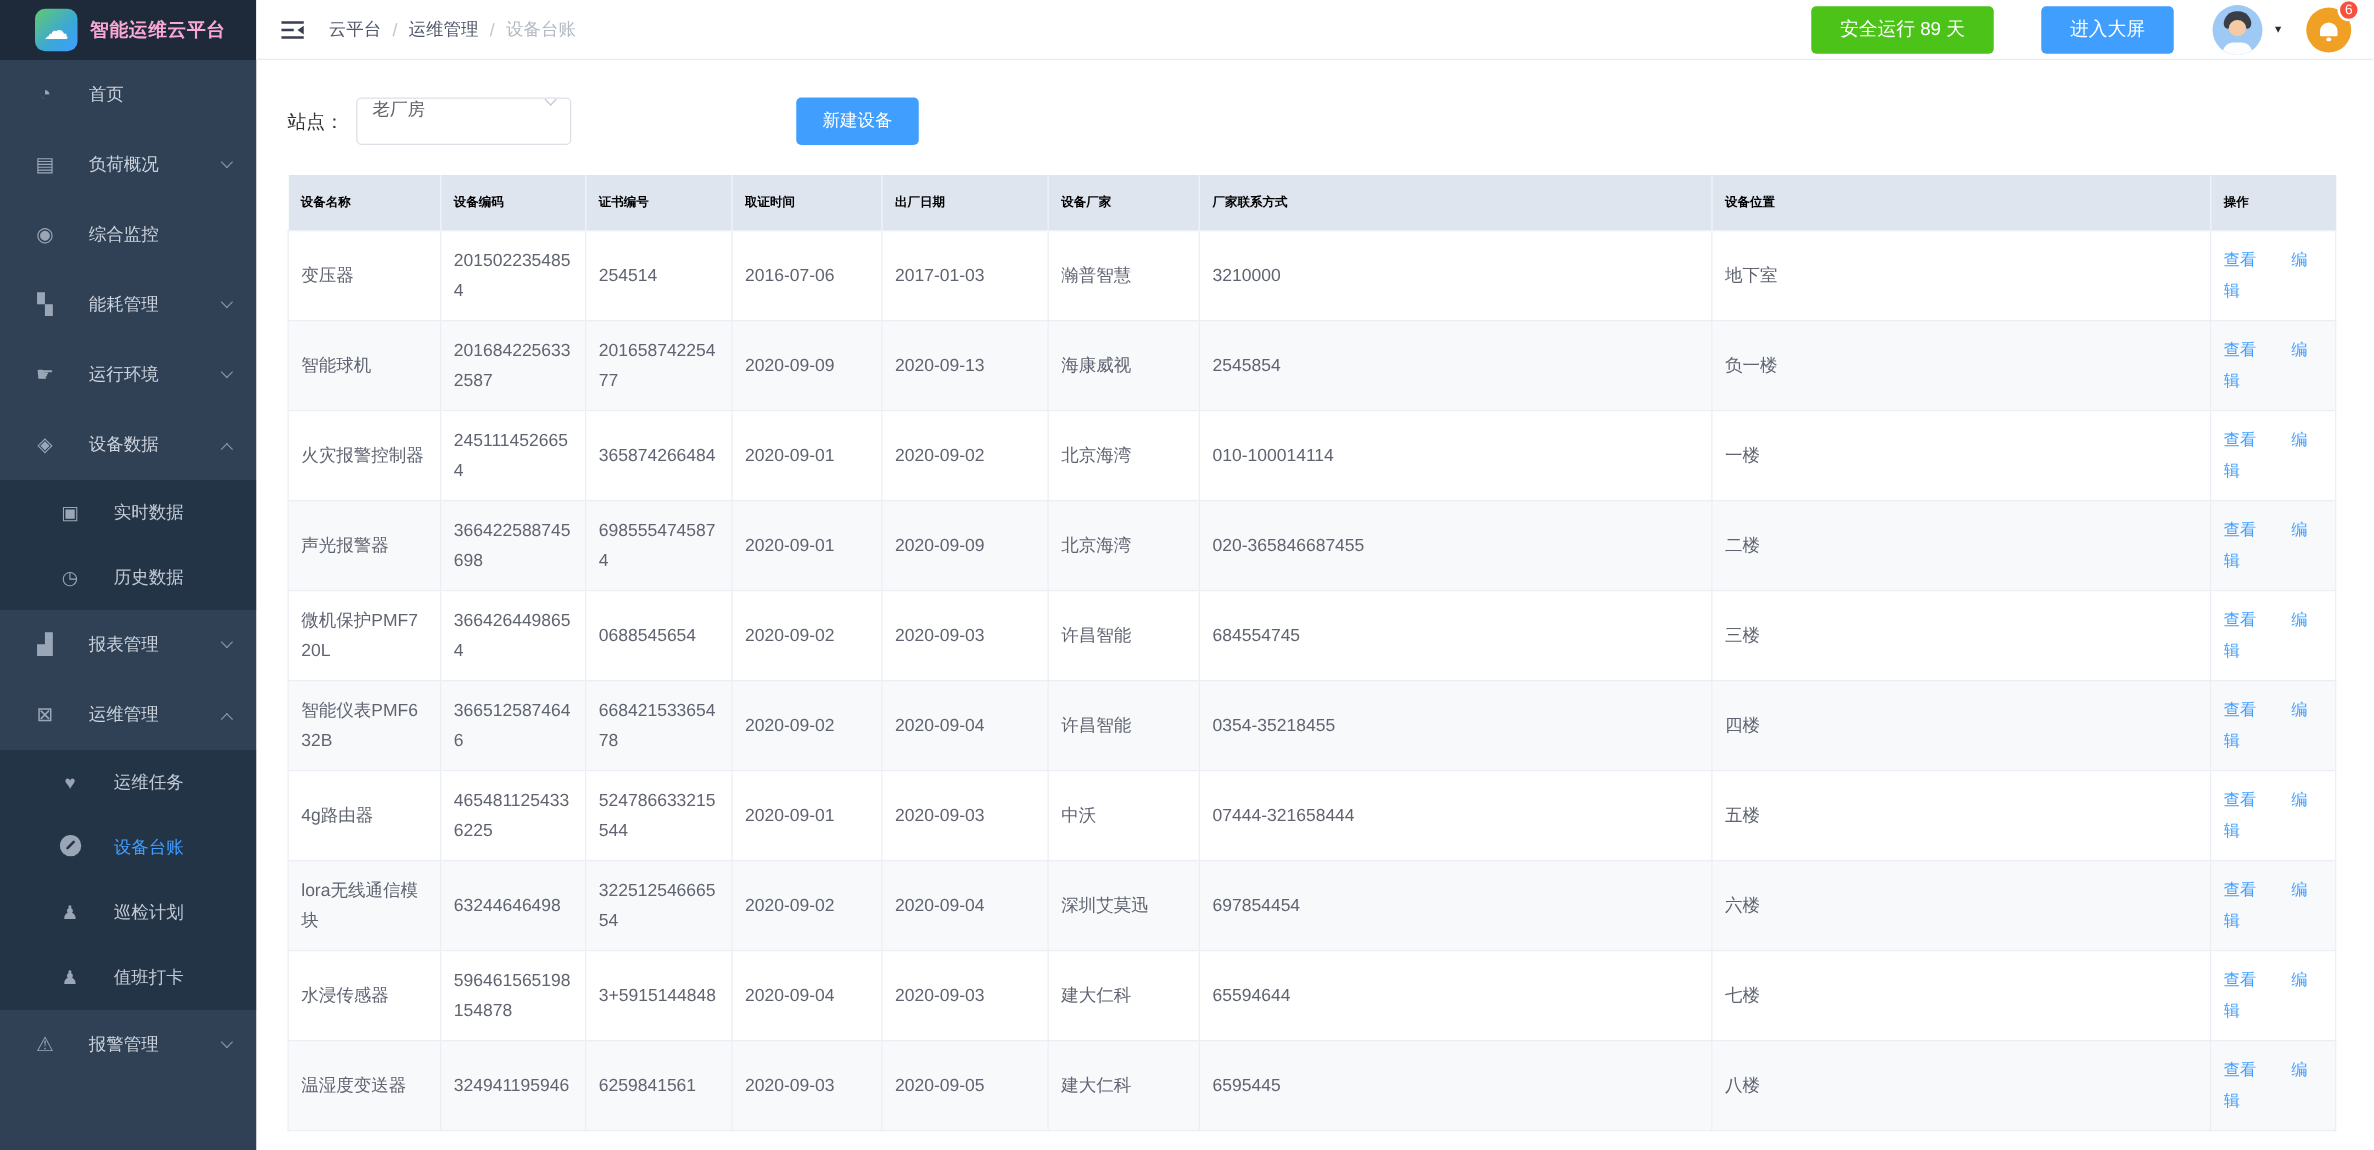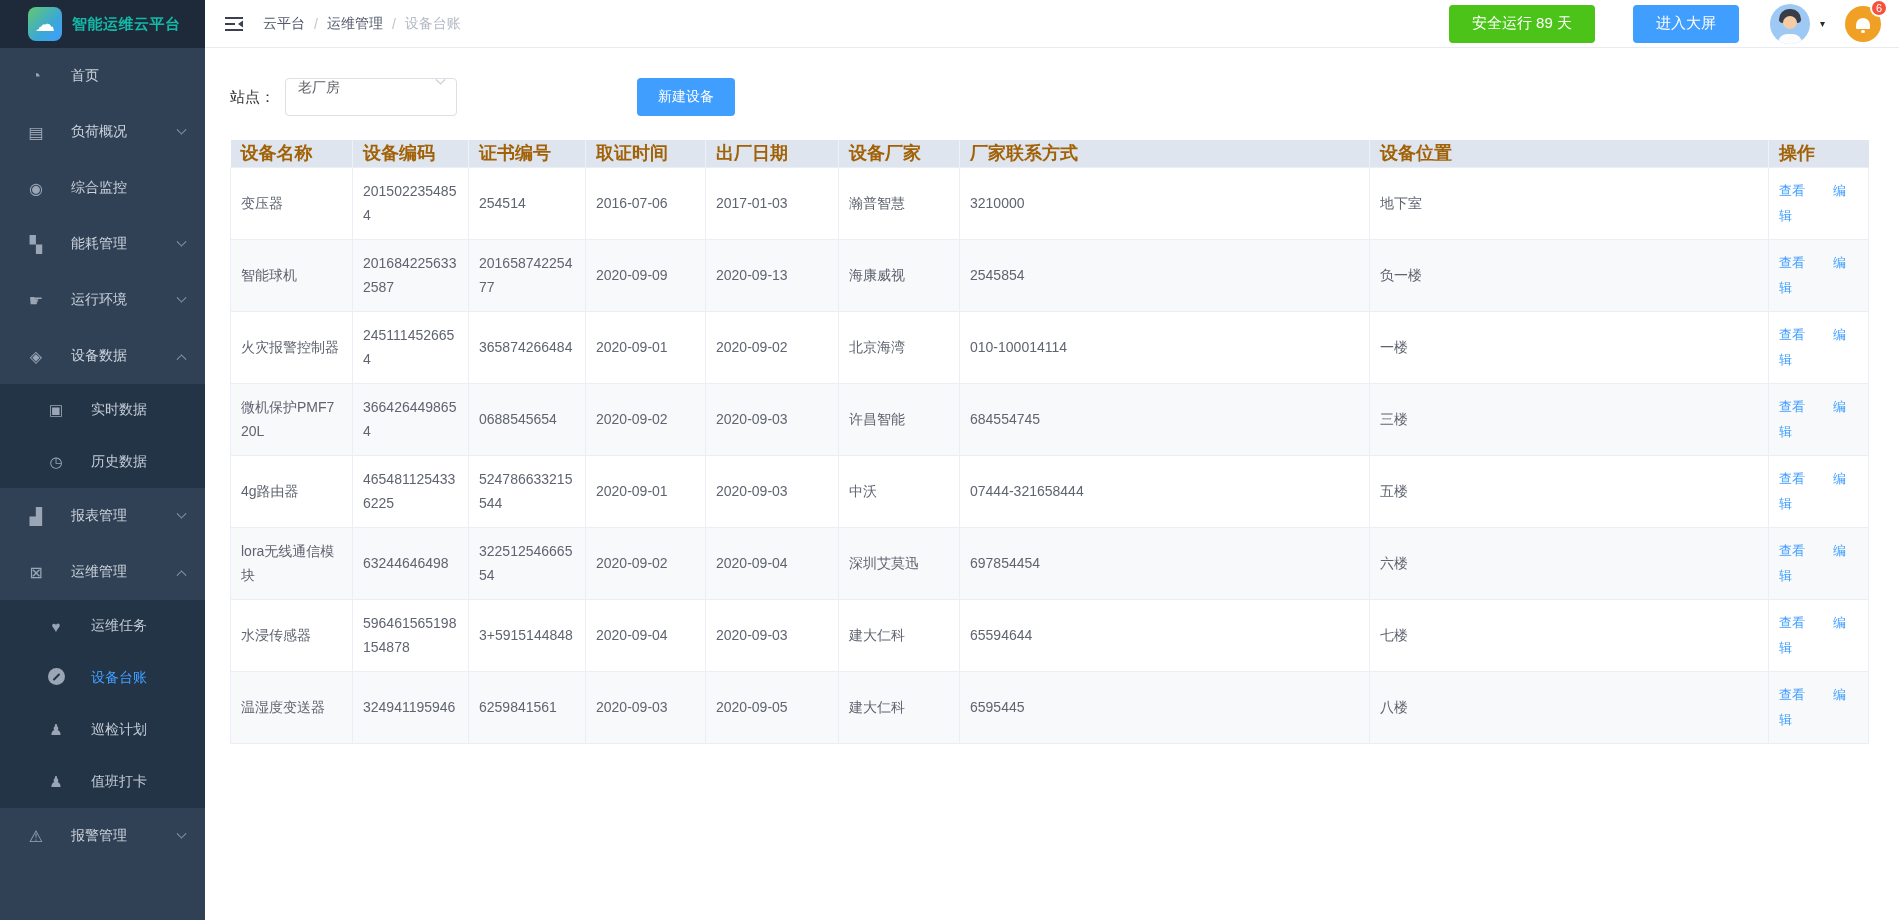--- a/index.html
+++ b/index.html
@@ -3,21 +3,21 @@
 <meta charset="utf-8">
 <style>
   * { margin:0; padding:0; box-sizing:border-box; }
   html,body { width:1899px; height:920px; overflow:hidden; }
   body { font-family:"Liberation Sans","DejaVu Sans",sans-serif; background:#fff; display:flex; font-size:14px; }
 
   
   .sidebar { width:205px; height:920px; background:#304156; flex-shrink:0; display:flex; flex-direction:column; }
   .logo { height:48px; background:#1e2a3a; display:flex; align-items:center; padding-left:28px; flex-shrink:0; }
   .logo-badge { width:34px; height:34px; border-radius:8px; background:linear-gradient(135deg,#62c96f 0%,#3ba7d8 60%,#3f9eff 100%); display:flex; align-items:center; justify-content:center; color:#fff; font-size:20px; }
-  .logo-title { color:#14b8a6; font-weight:bold; font-size:15px; margin-left:10px; letter-spacing:.5px; }
+  .logo-title { color:#f9a8d4; font-weight:bold; font-size:15px; margin-left:10px; letter-spacing:.5px; }
   .menu { flex:1; overflow:hidden; }
   .menu-item { height:56px; display:flex; align-items:center; padding:0 20px 0 25px; cursor:pointer; color:#ccd3dd; }
   .menu-item .mi-icon { width:22px; font-size:16px; color:#9aa6b6; text-align:center; flex-shrink:0; }
   .menu-item .mi-label { margin-left:24px; font-size:14px; }
   .chev { width:7px; height:7px; border-right:1.5px solid #8b95a5; border-bottom:1.5px solid #8b95a5; margin-left:auto; }
   .chev.down { transform:rotate(45deg) translate(-2px,-2px); }
   .chev.up { transform:rotate(-135deg) translate(-2px,-2px); }
   .submenu { background:#243447; }
   .submenu .menu-item { height:52px; padding-left:45px; color:#c3cbd6; }
   .submenu .menu-item .mi-icon { font-size:15px; }
@@ -54,21 +54,21 @@
   .select { width:172px; height:38px; border:1px solid #dcdfe6; border-radius:4px; display:flex; padding:0 12px; color:#606266; cursor:pointer; background:#fff; }
   .select .sel-chev { width:7px; height:7px; border-right:1.5px solid #c0c4cc; border-bottom:1.5px solid #c0c4cc; transform:rotate(45deg) translate(-2px,-2px); margin-left:auto; }
   .btn-new { height:38px; padding:0 21px; font-size:14px; background:#409eff; margin-left:180px; }
 
   .section-divider { display:flex; align-items:center; margin-top:24px; height:20px; }
   .sec-line-short { width:22px; height:1px; background:#e4e7ed; }
   .sec-title { margin:0 13px 0 11px; color:#5a5e66; font-size:14px; }
   .sec-line-long { flex:1; height:1px; background:#e4e7ed; }
 
   table { margin-top:24px; border-collapse:collapse; table-layout:fixed; width:1638px; }
-  th { height:27px; background:#dfe5ef; color:#a16207; font-size:18px; font-weight:700; text-align:left; padding:0 10px; border-right:1px solid #eef1f7; }
+  th { height:44px; background:#dfe5ef; color:#000000; font-size:10px; font-weight:700; text-align:left; padding:0 10px; border-right:1px solid #eef1f7; }
   th:last-child { border-right:none; }
   td { height:72px; padding:5px 10px; border:1px solid #ebeef5; color:#5f6470; font-size:14px; line-height:24px; vertical-align:middle; word-break:break-all; background:#fff; }
   tbody tr:nth-child(even) td { background:#f8f9fb; }
   td .action-link { color:#409eff; text-decoration:none; cursor:pointer; font-size:13px; margin-right:28px; }
   td .action-link:last-child { margin-right:0; }
 </style>
 </head>
 <body>
 
 <aside class="sidebar">
@@ -252,31 +252,53 @@
             <td>2451114526654</td>
             <td>365874266484</td>
             <td>2020-09-01</td>
             <td>2020-09-02</td>
             <td>北京海湾</td>
             <td>010-100014114</td>
             <td>一楼</td>
             <td><a class="action-link">查看</a><a class="action-link">编辑</a></td>
           </tr>
           <tr>
+            <td>声光报警器</td>
+            <td>366422588745698</td>
+            <td>6985554745874</td>
+            <td>2020-09-01</td>
+            <td>2020-09-09</td>
+            <td>北京海湾</td>
+            <td>020-365846687455</td>
+            <td>二楼</td>
+            <td><a class="action-link">查看</a><a class="action-link">编辑</a></td>
+          </tr>
+          <tr>
             <td>微机保护PMF720L</td>
             <td>3664264498654</td>
             <td>0688545654</td>
             <td>2020-09-02</td>
             <td>2020-09-03</td>
             <td>许昌智能</td>
             <td>684554745</td>
             <td>三楼</td>
             <td><a class="action-link">查看</a><a class="action-link">编辑</a></td>
           </tr>
           <tr>
+            <td>智能仪表PMF632B</td>
+            <td>3665125874646</td>
+            <td>66842153365478</td>
+            <td>2020-09-02</td>
+            <td>2020-09-04</td>
+            <td>许昌智能</td>
+            <td>0354-35218455</td>
+            <td>四楼</td>
+            <td><a class="action-link">查看</a><a class="action-link">编辑</a></td>
+          </tr>
+          <tr>
             <td>4g路由器</td>
             <td>4654811254336225</td>
             <td>524786633215544</td>
             <td>2020-09-01</td>
             <td>2020-09-03</td>
             <td>中沃</td>
             <td>07444-321658444</td>
             <td>五楼</td>
             <td><a class="action-link">查看</a><a class="action-link">编辑</a></td>
           </tr>

